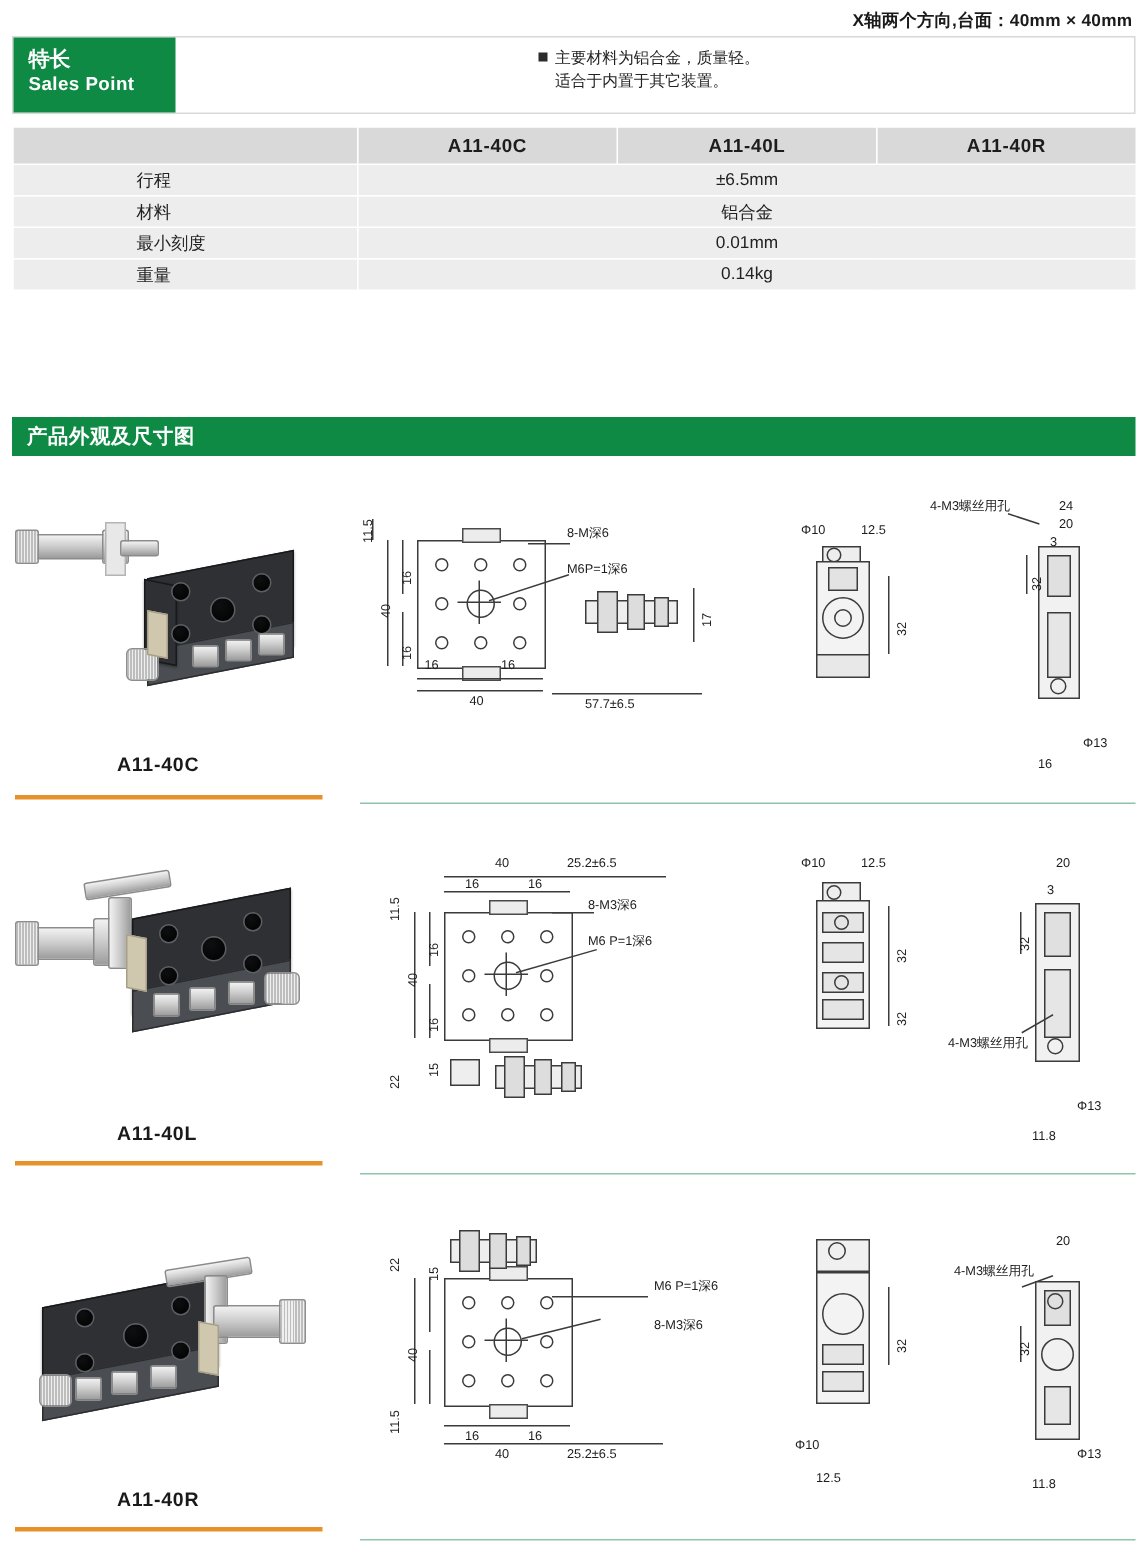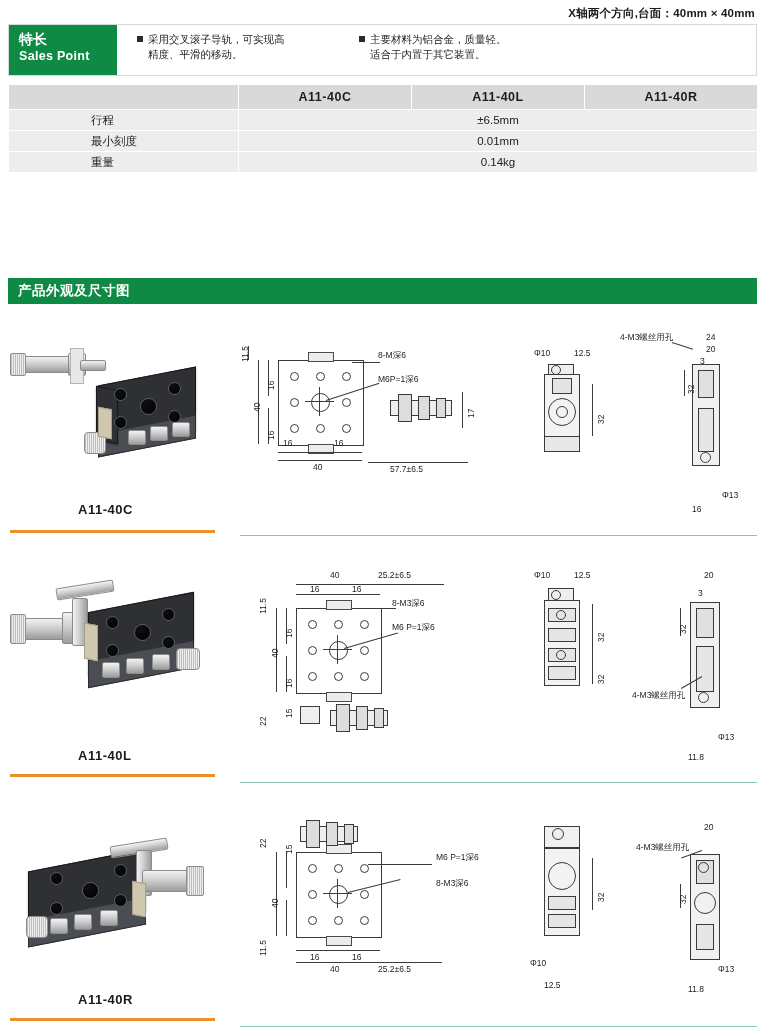--- a/index.html
+++ b/index.html
@@ -153,24 +153,20 @@
 <body>
 
 <div class="page">
 
   <div class="top-note">X轴两个方向,台面：40mm × 40mm</div>
 
   <div class="sales-band">
     <div class="sales-left">
       <div class="cn">特长</div>
       <div class="en">Sales Point</div>
-    </div>
-    <div class="sp-col" id="sp1">
-      <span class="sq"></span><span>采用交叉滚子导轨，可实现高</span>
-      <span class="l2">精度、平滑的移动。</span>
     </div>
     <div class="sp-col" id="sp2">
       <span class="sq"></span><span>主要材料为铝合金，质量轻。</span>
       <span class="l2">适合于内置于其它装置。</span>
     </div>
   </div>
 
   <table class="spec">
     <colgroup>
       <col style="width:230px">
@@ -185,20 +181,24 @@
         <th>A11-40L</th>
         <th>A11-40R</th>
       </tr>
     </thead>
     <tbody>
       <tr>
         <td class="lbl">行程</td>
         <td class="val" colspan="3">±6.5mm</td>
       </tr>
       <tr>
+        <td class="lbl">材料</td>
+        <td class="val" colspan="3">铝合金</td>
+      </tr>
+      <tr>
         <td class="lbl">最小刻度</td>
         <td class="val" colspan="3">0.01mm</td>
       </tr>
       <tr>
         <td class="lbl">重量</td>
         <td class="val" colspan="3">0.14kg</td>
       </tr>
     </tbody>
   </table>
 

